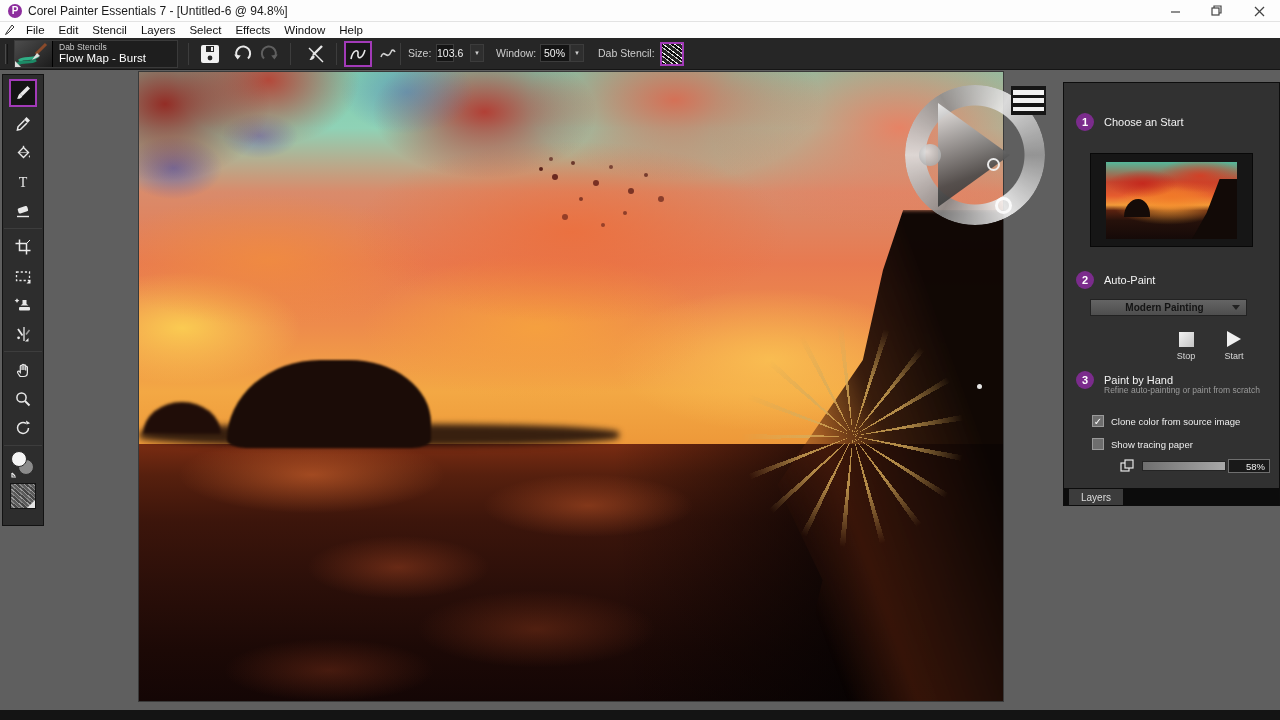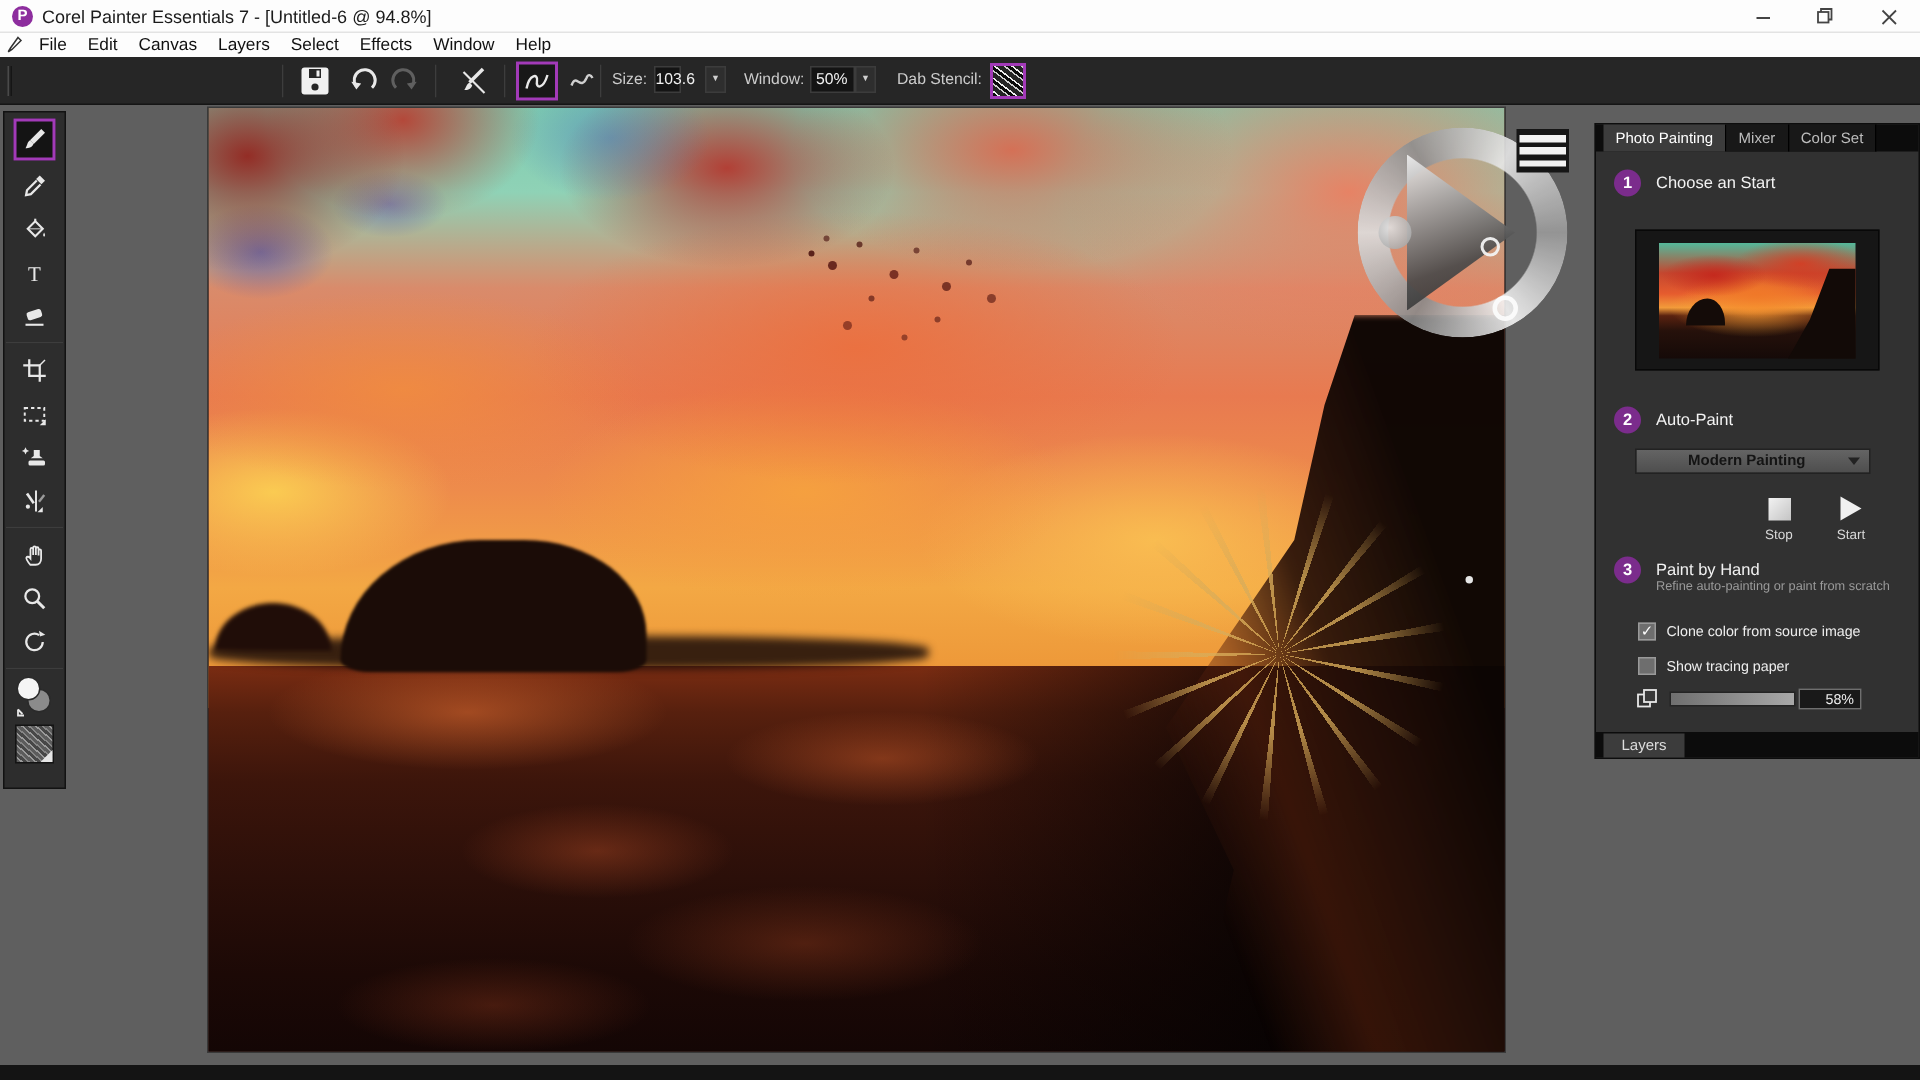--- a/index.html
+++ b/index.html
@@ -136,21 +136,21 @@
   .dropdown-text { font-size:10px; color:#141414; font-weight:bold; padding-left:6px; flex:1;text-align:center; }
   .dropdown-chev { width:0; height:0; border-left:4px solid transparent; border-right:4px solid transparent; border-top:5px solid #222; margin-right:6px; }
   .ap-btn { position:absolute; width:44px; text-align:center; }
   .ap-btn .glyph { height:18px; display:flex; align-items:flex-end; justify-content:center; }
   .stop-sq { width:15px; height:15px; background:linear-gradient(135deg,#f2f2f2,#c4c4c4); }
   .start-tri { width:0; height:0; border-top:8px solid transparent; border-bottom:8px solid transparent; border-left:14px solid #f0f0f0; }
   .ap-label { font-size:9px; color:#d8d8d8; margin-top:4px; }
   .check-row { position:absolute; left:28px; display:flex; align-items:center; }
   .checkbox { width:12px; height:12px; background:#6e6e6e; border:1px solid #9a9a9a; color:#fff; font-size:10px; line-height:11px; text-align:center; flex:none; }
   .check-label { margin-left:7px; font-size:9.5px; color:#ededed; }
-  .slider-row { position:absolute; left:27px; top:376px; width:160px; height:14px; }
+  .slider-row { position:absolute; left:56px; top:376px; width:160px; height:14px; }
   .tp-icon { position:absolute; left:0; top:0; }
   .slider-track { position:absolute; left:22px; top:2px; width:84px; height:10px; background:linear-gradient(90deg,#6f6f6f,#a8a8a8); border:1px solid #242424; }
   .slider-val { position:absolute; left:108px; top:0; width:42px; height:14px; background:#191919; border:1px solid #6f6f6f; color:#f0f0f0; font-size:9.5px; text-align:right; padding:1px 4px 0 0; }
   .layers-bar { position:absolute; left:0; top:405px; width:215px; height:17px; background:#0c0c0c; }
   .layers-tab { position:absolute; left:5px; top:1px; height:16px; padding:0 12px; background:#3c3c3c; color:#dedede; font-size:10px; display:flex; align-items:center; }
 
   .bottombar { position:absolute; left:0; top:710px; width:1280px; height:10px; background:#141414; }
 </style>
 </head>
 <body>
@@ -182,31 +182,46 @@
   </div>
 
   <div class="menubar">
     <span class="menu-pencil">
       <svg width="11" height="12" viewBox="0 0 11 12">
           <path d="M8 1 L10 3 L4 9 L1.5 10.5 L3 8 Z" fill="none" stroke="#333" stroke-width="1"></path>
         </svg>
     </span>
     <span class="menu-item">File</span>
     <span class="menu-item">Edit</span>
-    <span class="menu-item">Canvas</span>
+    <span class="menu-item">Stencil</span>
     <span class="menu-item">Layers</span>
     <span class="menu-item">Select</span>
     <span class="menu-item">Effects</span>
     <span class="menu-item">Window</span>
     <span class="menu-item">Help</span>
   </div>
 
   <div class="toolbar">
     <div class="tb-grip"></div>
 
+    <div class="brush-chip">
+      <div class="brush-thumb">
+        <svg width="38" height="26" viewBox="0 0 38 26">
+          <path d="M4 20 C10 15 16 20 23 15" stroke="#2fae85" stroke-width="3" fill="none"></path>
+          <path d="M2 23 C9 19 15 23 21 19" stroke="#1d8a66" stroke-width="3" fill="none"></path>
+          <path d="M31 3 L21 13" stroke="#8a4a2a" stroke-width="3" fill="none"></path>
+          <path d="M22 12 l-5 7 8-4 z" fill="#ddd"></path>
+        </svg>
+        <div class="corner"></div>
+      </div>
+      <div class="brush-chip-text">
+        <div class="brush-cat">Dab Stencils</div>
+        <div class="brush-var">Flow Map - Burst</div>
+      </div>
+    </div>
 
     <div class="tb-sep" style="left:188px"></div>
 
     <div class="tb-btn" style="left:196px">
       <svg width="22" height="22" viewBox="0 0 22 22">
         <rect x="2" y="2" width="18" height="18" rx="2" fill="#f0f0f0"></rect>
         <rect x="7" y="3" width="8" height="6" fill="#262626"></rect>
         <rect x="12" y="4" width="2" height="4" fill="#f0f0f0"></rect>
         <circle cx="11" cy="15" r="2.4" fill="#262626"></circle>
       </svg>
@@ -378,25 +393,20 @@
   <div class="play-dot"></div>
   <div class="ring-knob-a"></div>
   <div class="ring-knob-b"></div>
   <div class="hamburger">
     <div class="bar"></div>
       <div class="bar"></div>
       <div class="bar"></div>
   </div>
 
   <div class="panel">
-    <div class="tabbar">
-      <div class="tab active first">Photo Painting</div>
-      <div class="tab">Mixer</div>
-      <div class="tab">Color Set</div>
-    </div>
 
     <div class="step-row" style="top:30px">
       <div class="step-circle">1</div>
       <div class="step-title">Choose an Start</div>
     </div>
 
     <div class="thumb-frame">
       <div class="thumb-photo">
         <div class="thumb-rock-l"></div>
         <div class="thumb-rock-r"></div>

